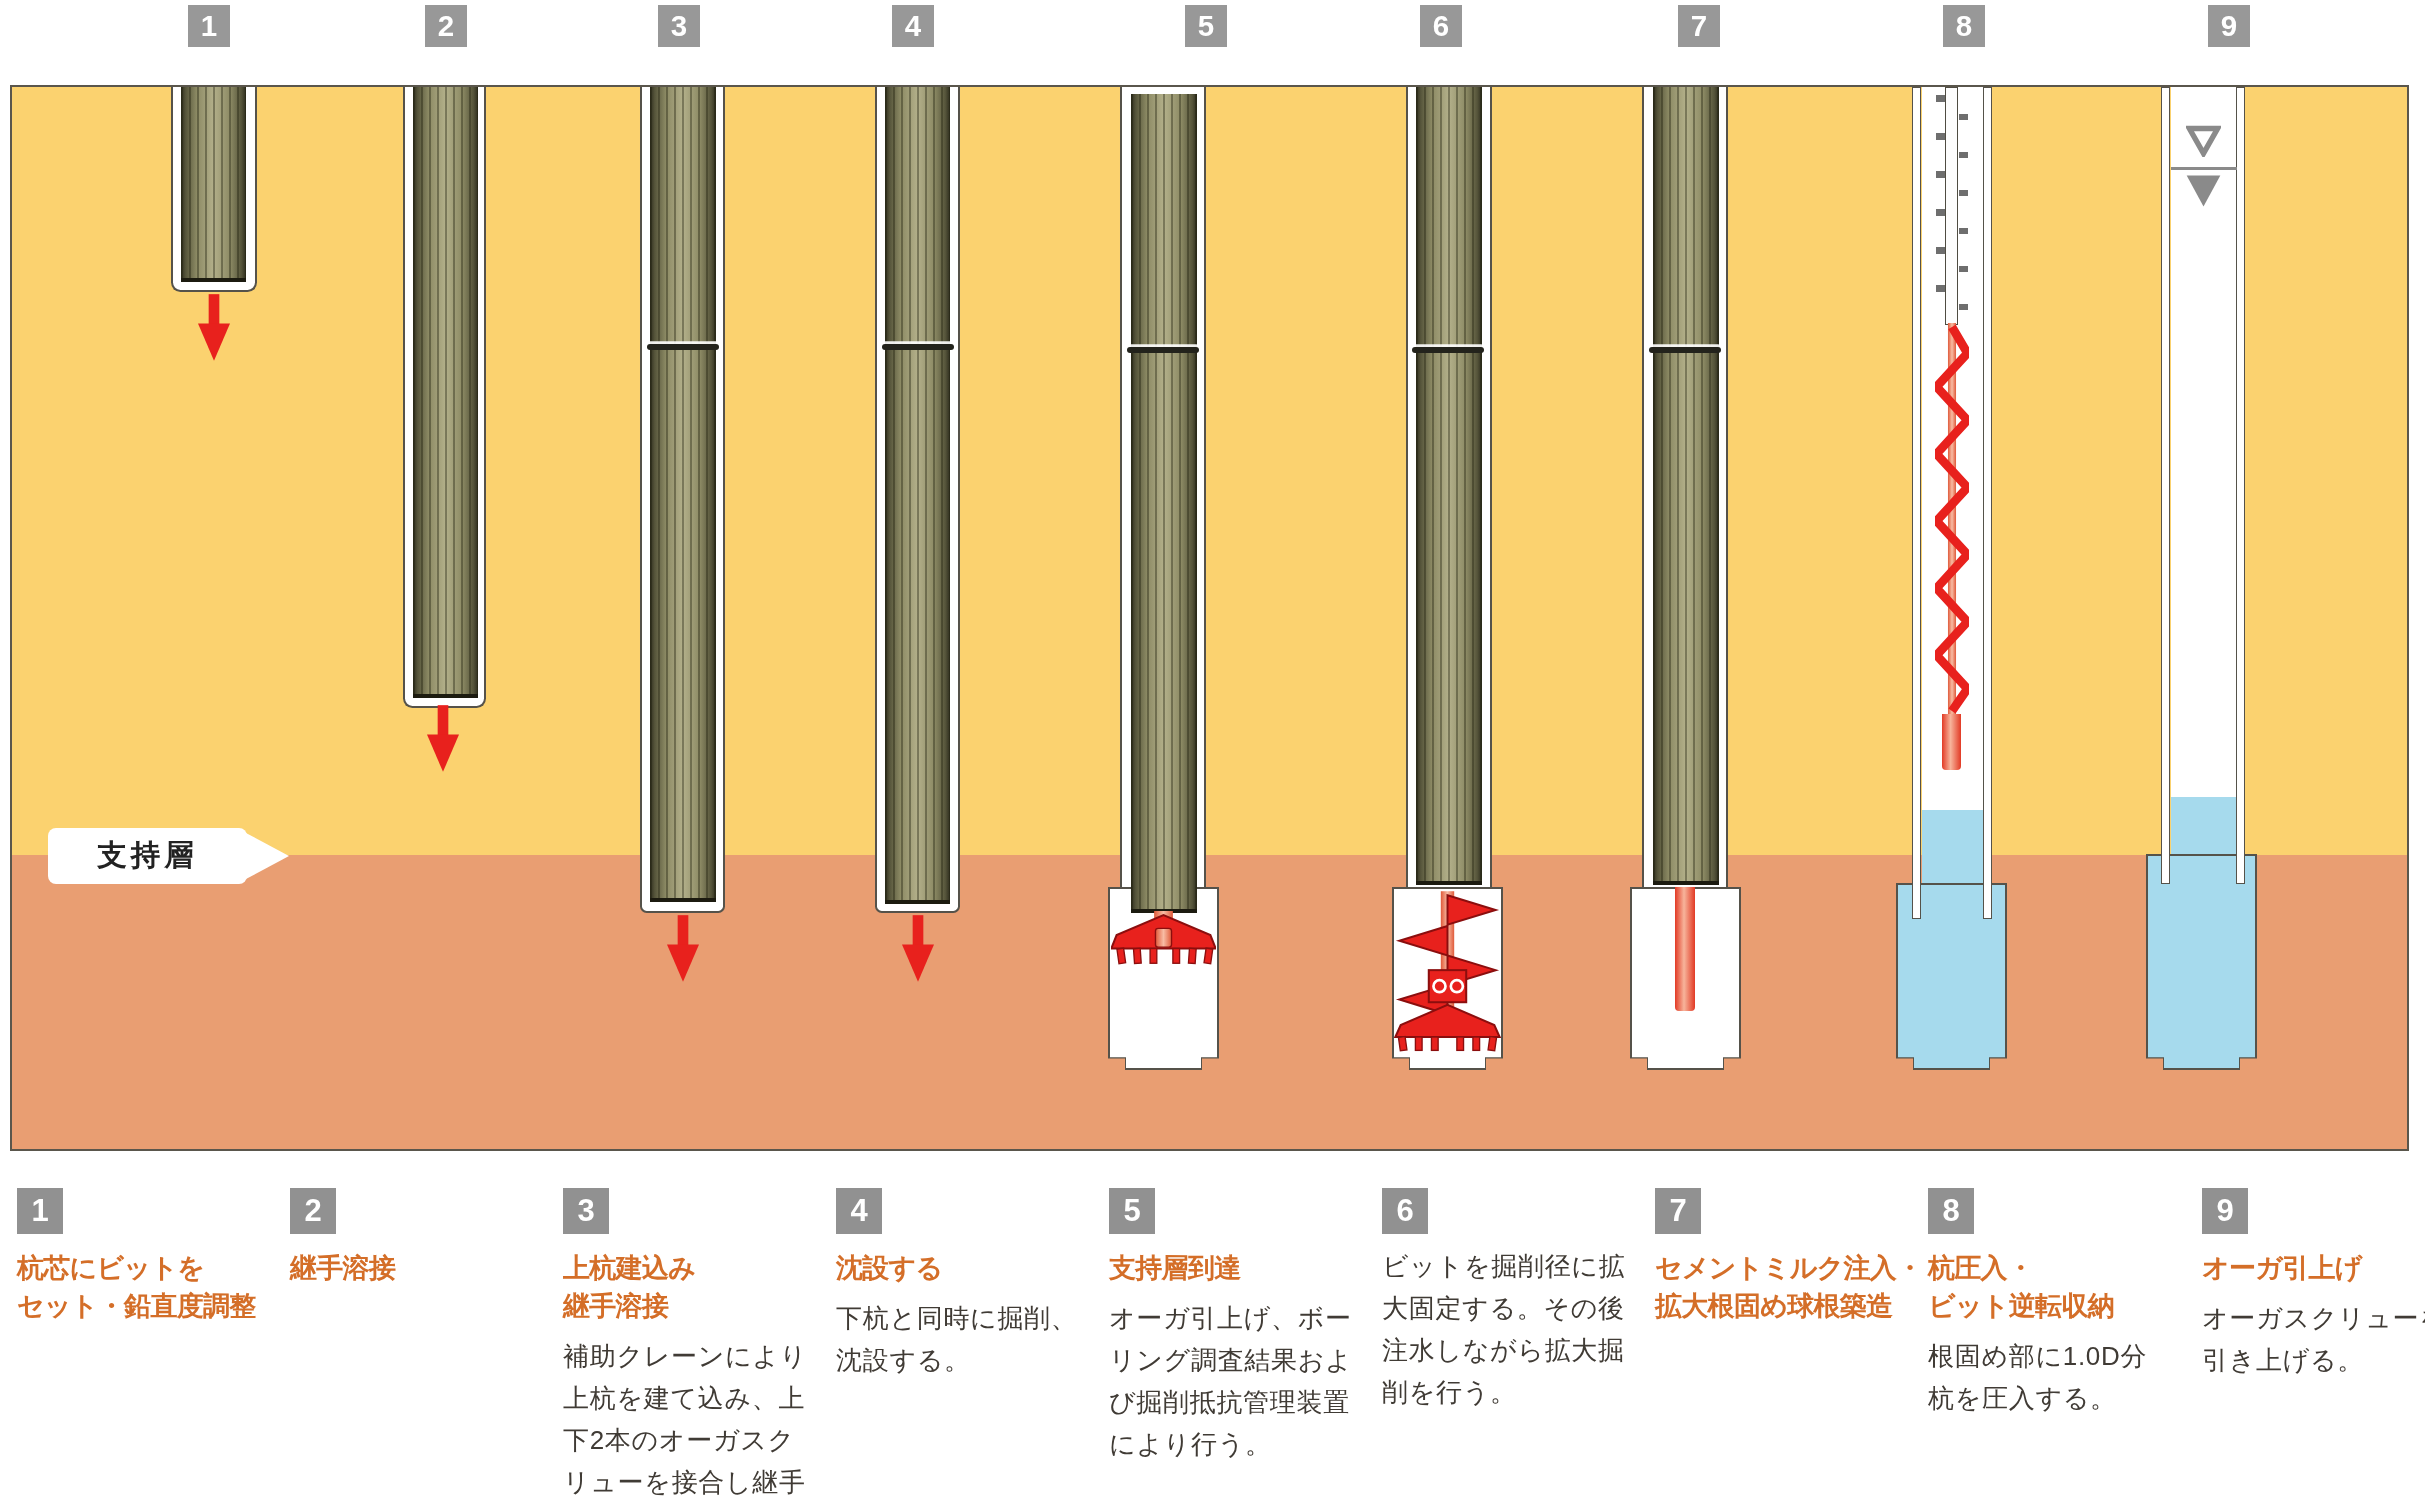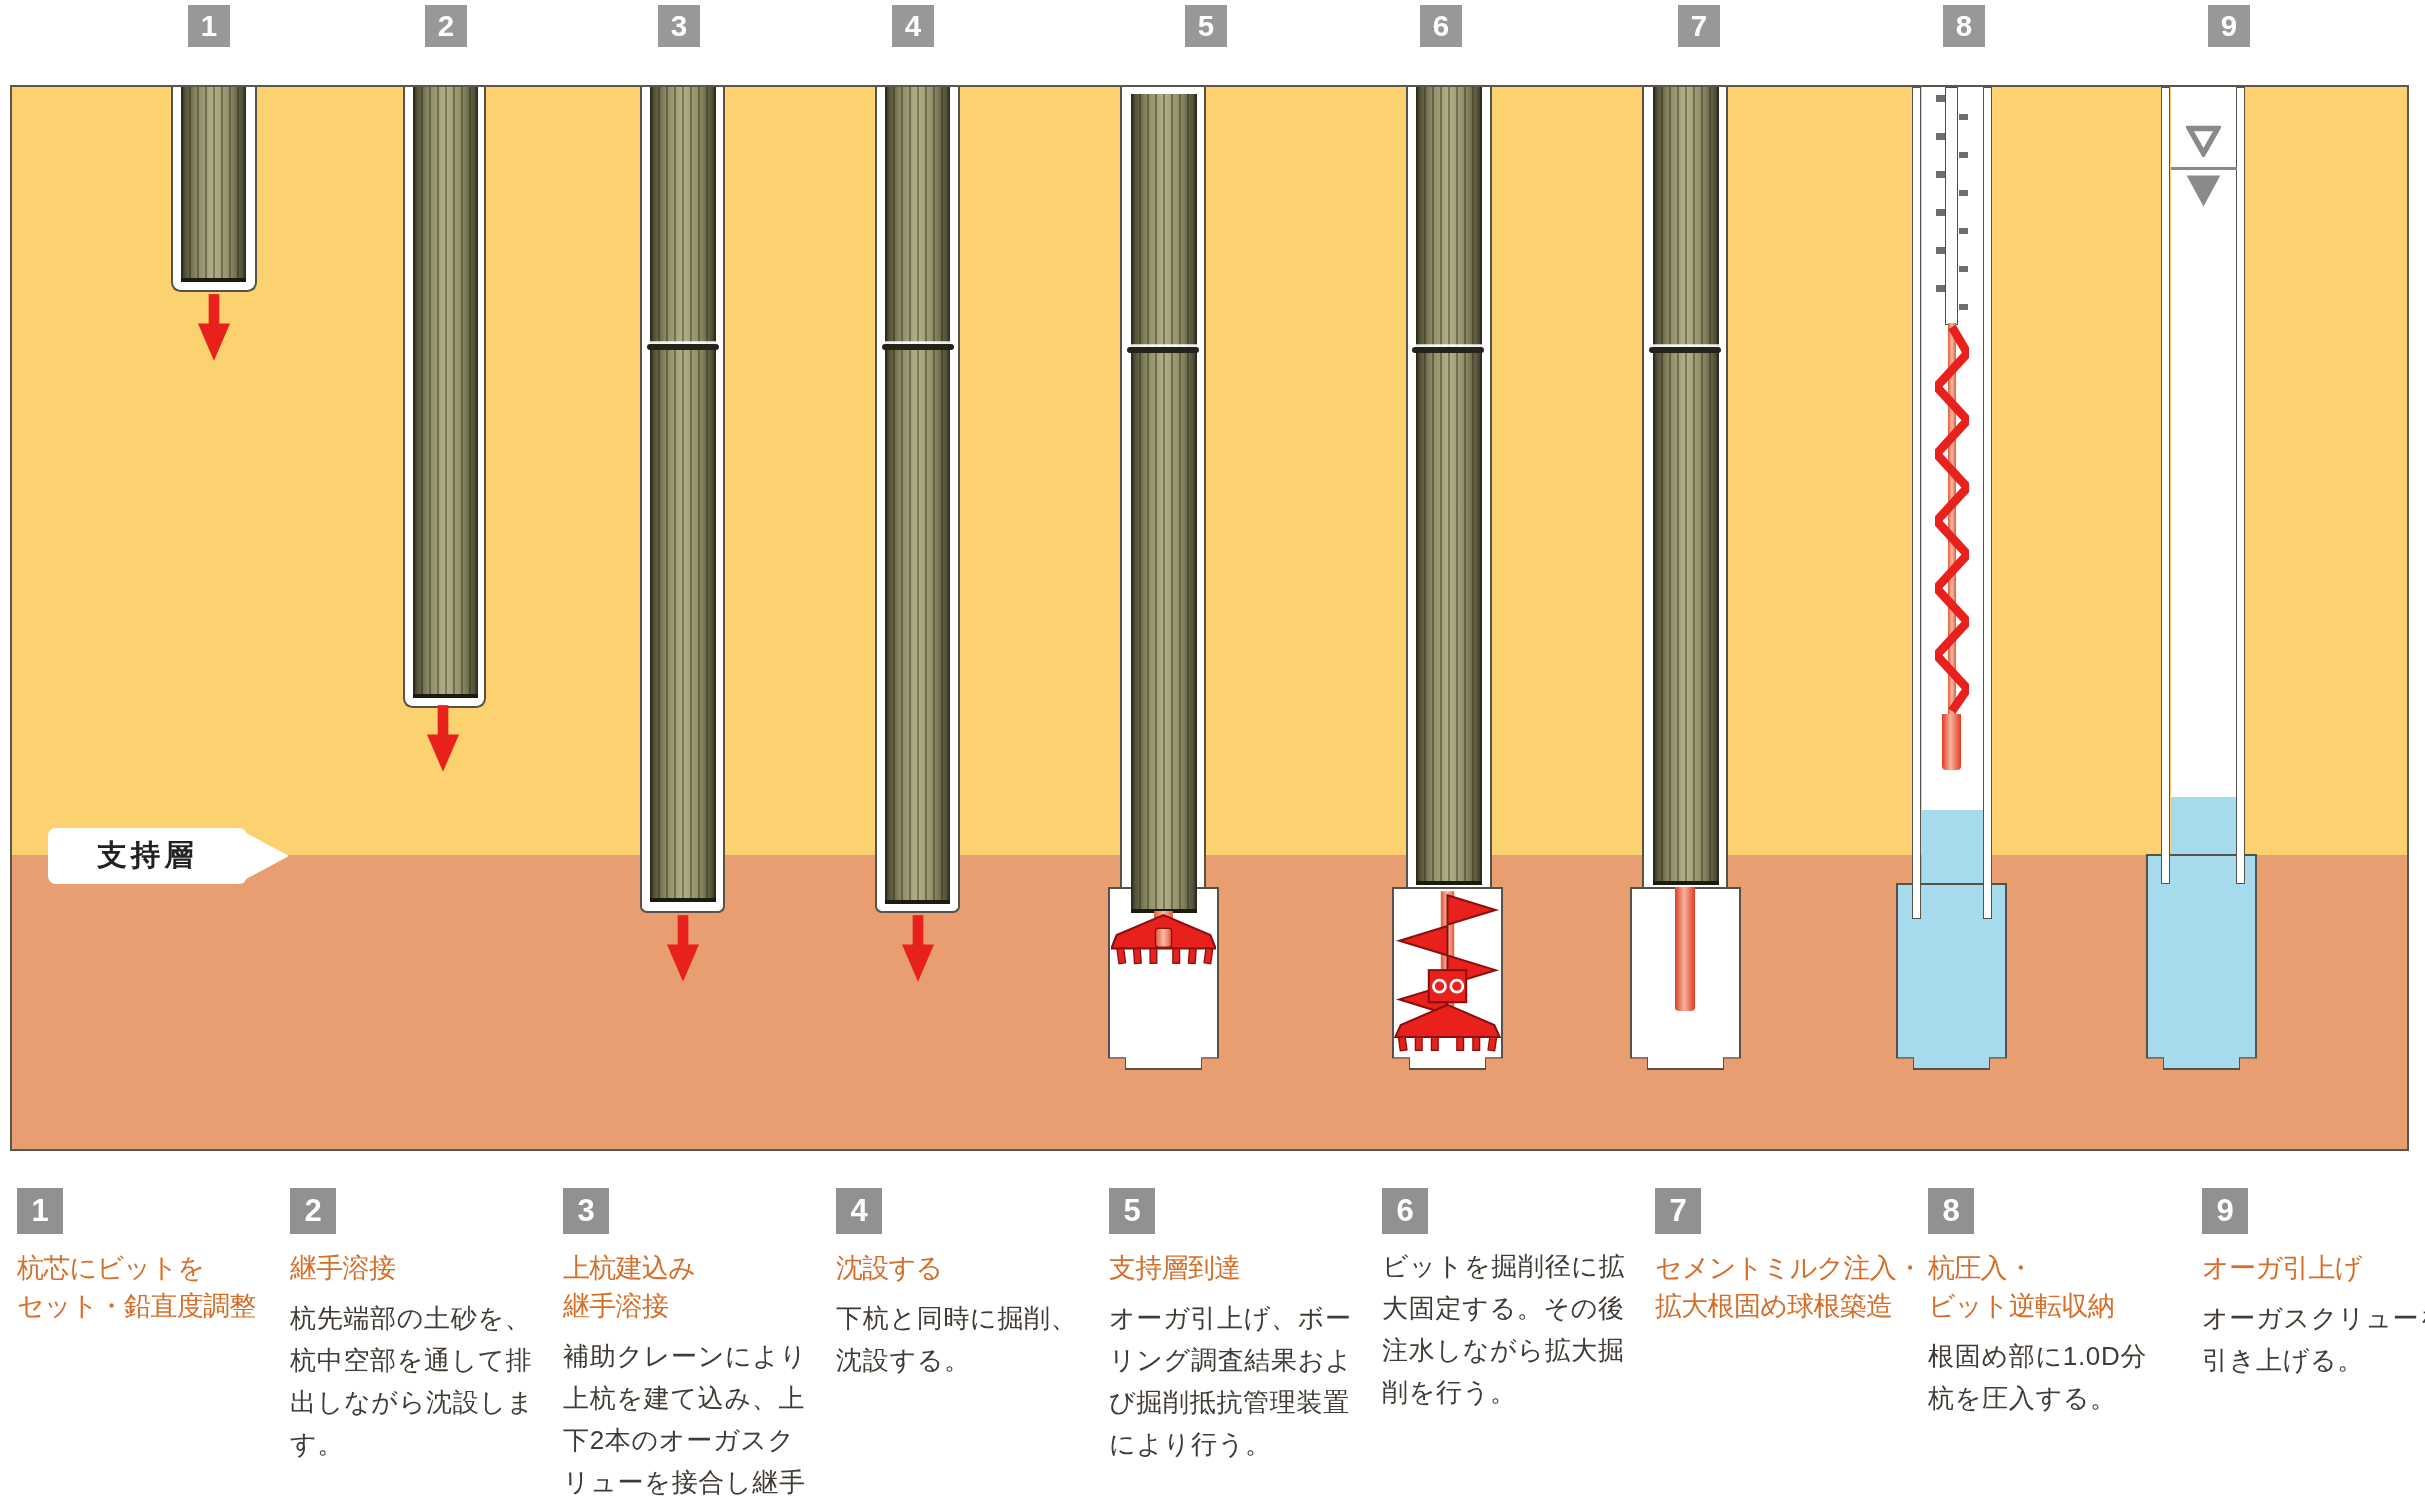--- a/index.html
+++ b/index.html
@@ -53,21 +53,21 @@
   
   .shiji{position:absolute;left:36px;top:741px;width:199px;height:56px;background:#fff;border-radius:8px;
          display:flex;align-items:center;justify-content:center;font-size:29.5px;font-weight:bold;color:#222;letter-spacing:4px;}
   .shiji-arrow{position:absolute;left:234px;top:746px;width:0;height:0;
          border-top:23px solid rgba(0,0,0,0);border-bottom:23px solid rgba(0,0,0,0);border-left:43px solid #fff;}
 
   
   .step{position:absolute;top:1188px;width:245px;}
   .lbadge{width:46px;height:46px;background:#919191;color:#fff;font-weight:bold;font-size:31px;
           display:flex;align-items:center;justify-content:center;}
-  .ltitle{margin-top:14.8px;font-size:27px;line-height:38px;font-weight:normal;color:#d46e28;
+  .ltitle{margin-top:14.8px;font-size:27px;line-height:38px;font-weight:bold;color:#d46e28;
           letter-spacing:-0.7px;white-space:pre;}
   .lbody{margin-top:10.7px;font-size:26px;line-height:42px;color:#403b35;letter-spacing:0.7px;}
 </style>
 </head>
 <body>
 
 <div id="root">
 
   <div class="tbadge" style="left:188px">1</div>
   <div class="tbadge" style="left:425px">2</div>
@@ -218,21 +218,20 @@
   </div>
 
   <div class="step" style="left:17px">
     <div class="lbadge">1</div>
     <div class="ltitle">杭芯にビットを
 セット・鉛直度調整</div>
   </div>
   <div class="step" style="left:290px">
     <div class="lbadge">2</div>
     <div class="ltitle">継手溶接</div>
-    <div class="lbody">杭先端部の土砂を、杭中空部を通して排出しながら沈設します。</div>
   </div>
   <div class="step" style="left:563px">
     <div class="lbadge">3</div>
     <div class="ltitle">上杭建込み
 継手溶接</div>
     <div class="lbody">補助クレーンにより上杭を建て込み、上下2本のオーガスクリューを接合し継手部を溶接する。</div>
   </div>
   <div class="step" style="left:836px">
     <div class="lbadge">4</div>
     <div class="ltitle">沈設する</div>

